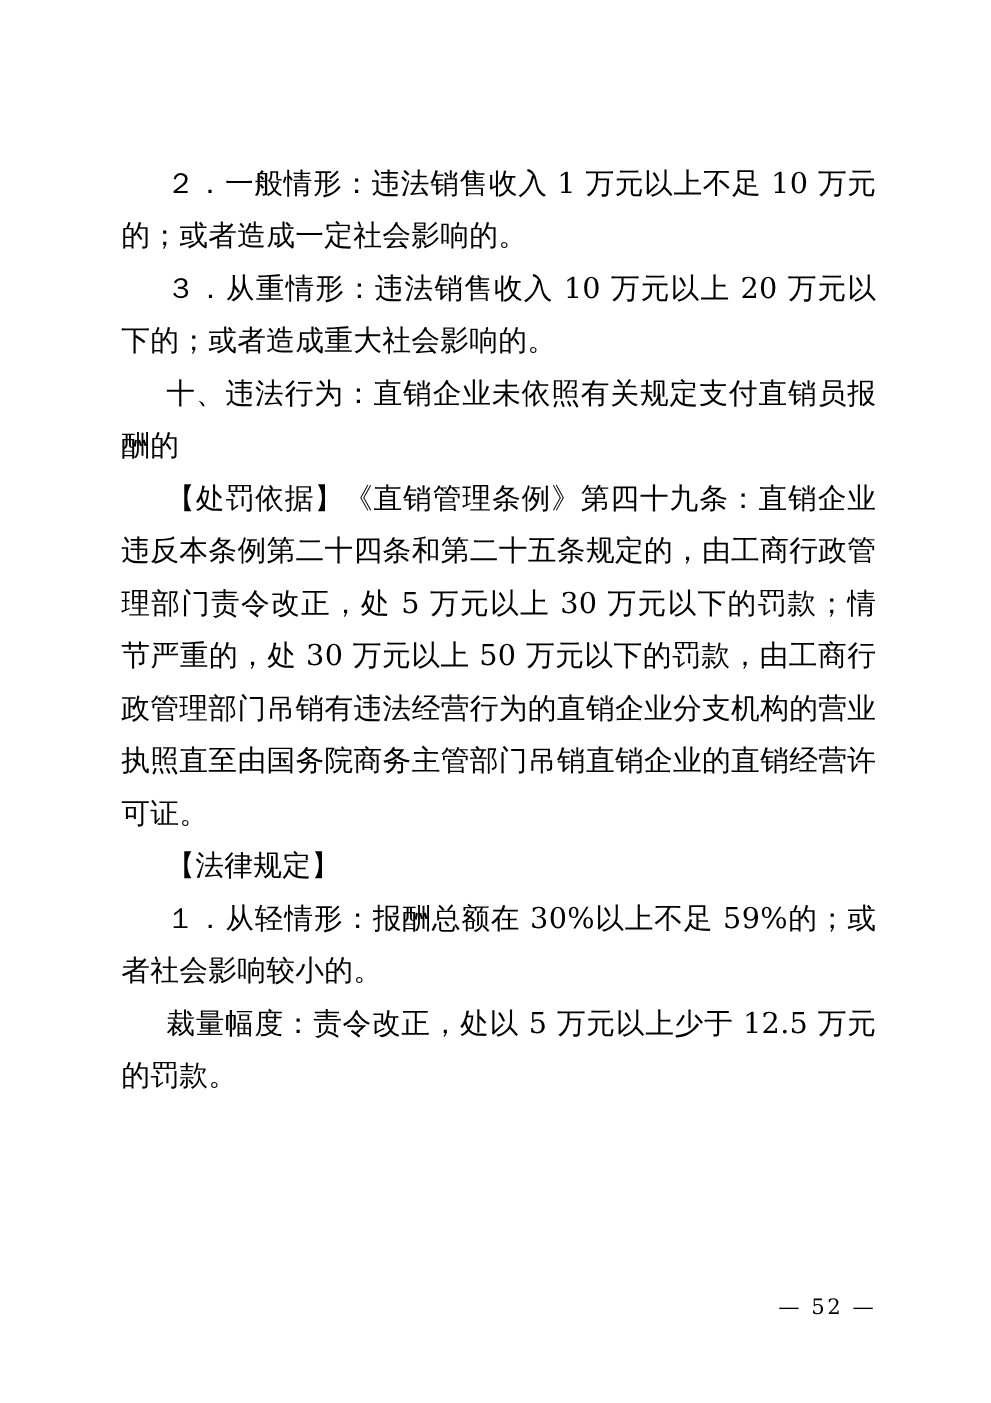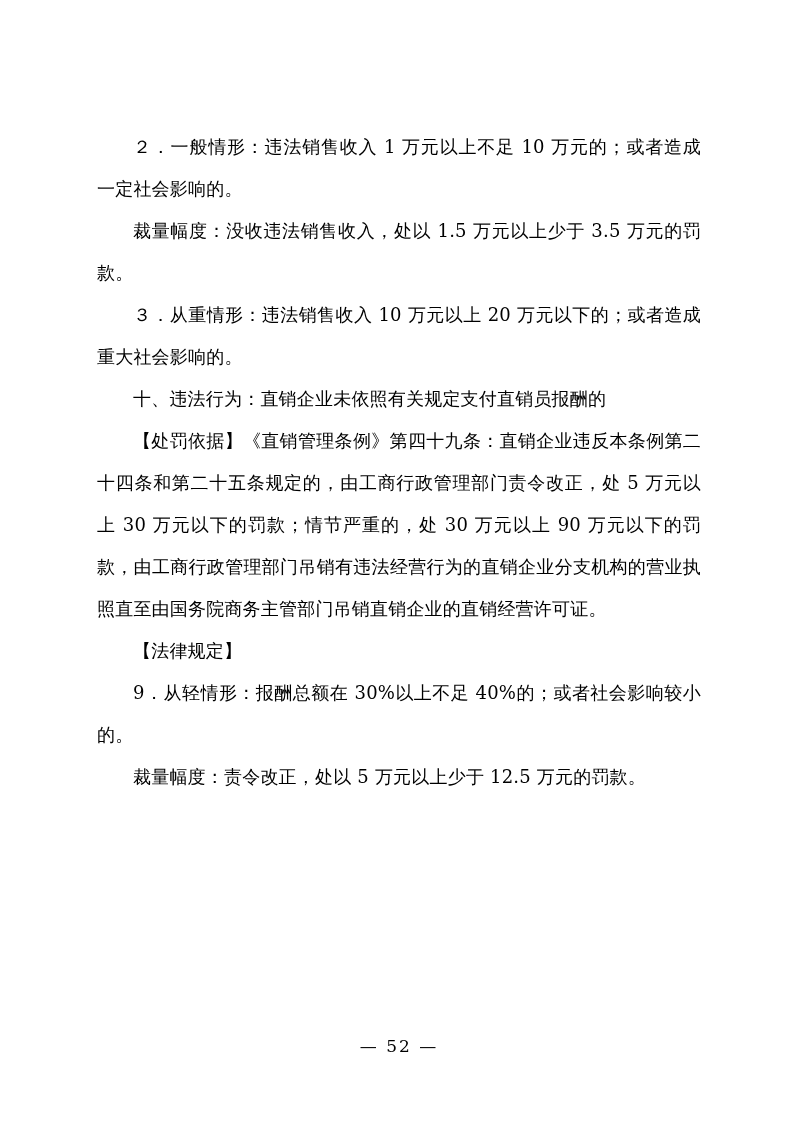--- a/index.html
+++ b/index.html
@@ -18,21 +18,21 @@
     color: #000000;
   }
   .content {
     position: absolute;
     left: 97px;
     top: 126px;
     width: 604px;
   }
   p {
     margin: 0;
-    font-size: 18px;
+    font-size: 23px;
     line-height: 42px;
     text-align: justify;
     text-justify: inter-ideograph;
     letter-spacing: 0.2px;
   }
   p.indent {
     text-indent: 36px;
   }
   p.bold {
     font-weight: normal;
@@ -40,37 +40,36 @@
   .kai {
     font-family: "DejaVu Serif", "Liberation Serif", serif;
   }
   .footer {
     position: absolute;
     left: 97px;
     top: 1036px;
     width: 604px;
     font-size: 17px;
     font-family: "DejaVu Serif", "Liberation Serif", serif;
-    text-align: center;
+    text-align: right;
   }
   .footer span {
     letter-spacing: 2px;
   }
 </style>
 </head>
 <body>
 
 <div class="page">
   <div class="content">
     <p class="indent kai">２．一般情形：违法销售收入 1 万元以上不足 10 万元的；或者造成一定社会影响的。</p>
-    <p class="indent kai">裁量幅度：没收违法销售收入，处以 1.5 万元以上少于 3.5 万元的罚款。</p>
     <p class="indent kai">３．从重情形：违法销售收入 10 万元以上 20 万元以下的；或者造成重大社会影响的。</p>
     <p class="indent kai bold">十、违法行为：直销企业未依照有关规定支付直销员报酬的</p>
-    <p class="indent kai">【处罚依据】《直销管理条例》第四十九条：直销企业违反本条例第二十四条和第二十五条规定的，由工商行政管理部门责令改正，处 5 万元以上 30 万元以下的罚款；情节严重的，处 30 万元以上 90 万元以下的罚款，由工商行政管理部门吊销有违法经营行为的直销企业分支机构的营业执照直至由国务院商务主管部门吊销直销企业的直销经营许可证。</p>
+    <p class="indent kai">【处罚依据】《直销管理条例》第四十九条：直销企业违反本条例第二十四条和第二十五条规定的，由工商行政管理部门责令改正，处 5 万元以上 30 万元以下的罚款；情节严重的，处 30 万元以上 50 万元以下的罚款，由工商行政管理部门吊销有违法经营行为的直销企业分支机构的营业执照直至由国务院商务主管部门吊销直销企业的直销经营许可证。</p>
     <p class="indent kai">【法律规定】</p>
-    <p class="indent kai">9．从轻情形：报酬总额在 30%以上不足 40%的；或者社会影响较小的。</p>
+    <p class="indent kai">１．从轻情形：报酬总额在 30%以上不足 59%的；或者社会影响较小的。</p>
     <p class="indent kai">裁量幅度：责令改正，处以 5 万元以上少于 12.5 万元的罚款。</p>
 
   </div>
   <div class="footer">
     <span>— 52 —</span>
   </div>
 </div>
 
 </body></html>

